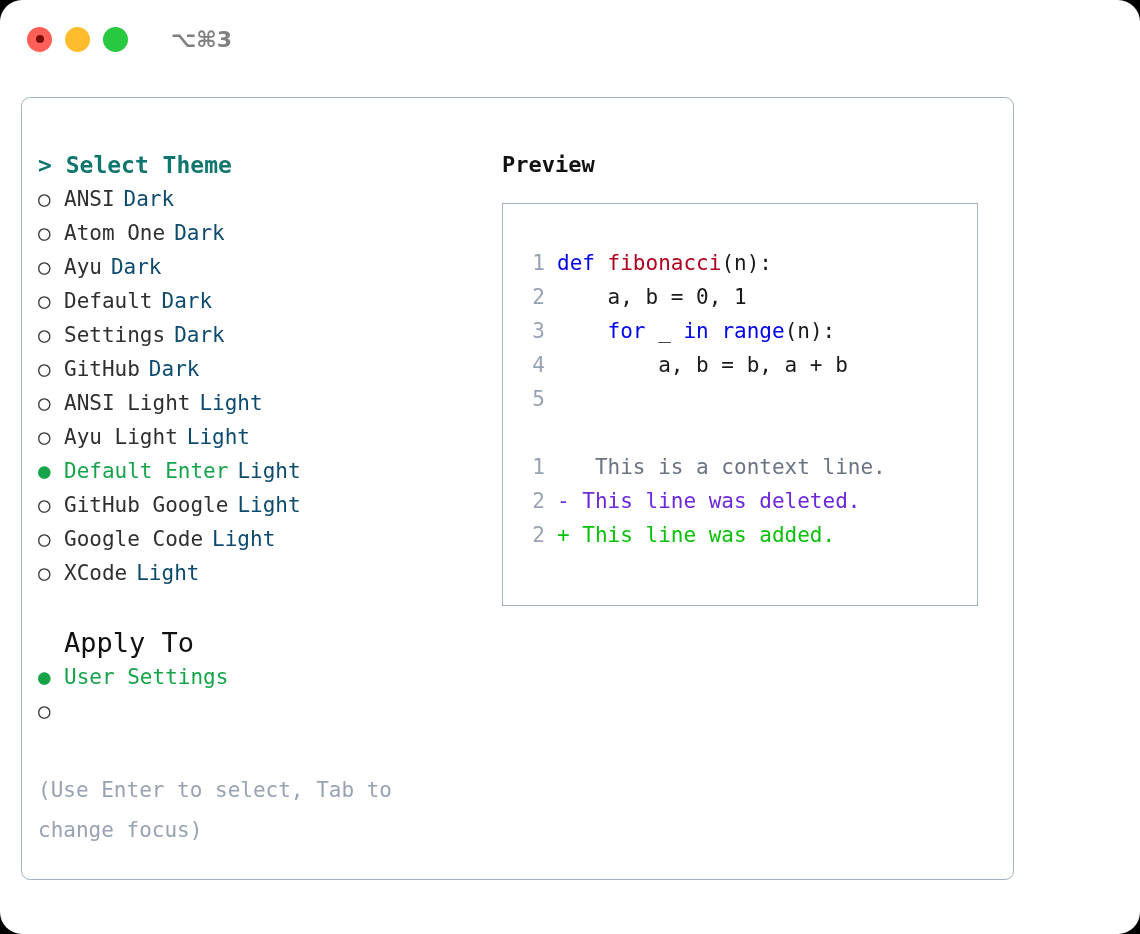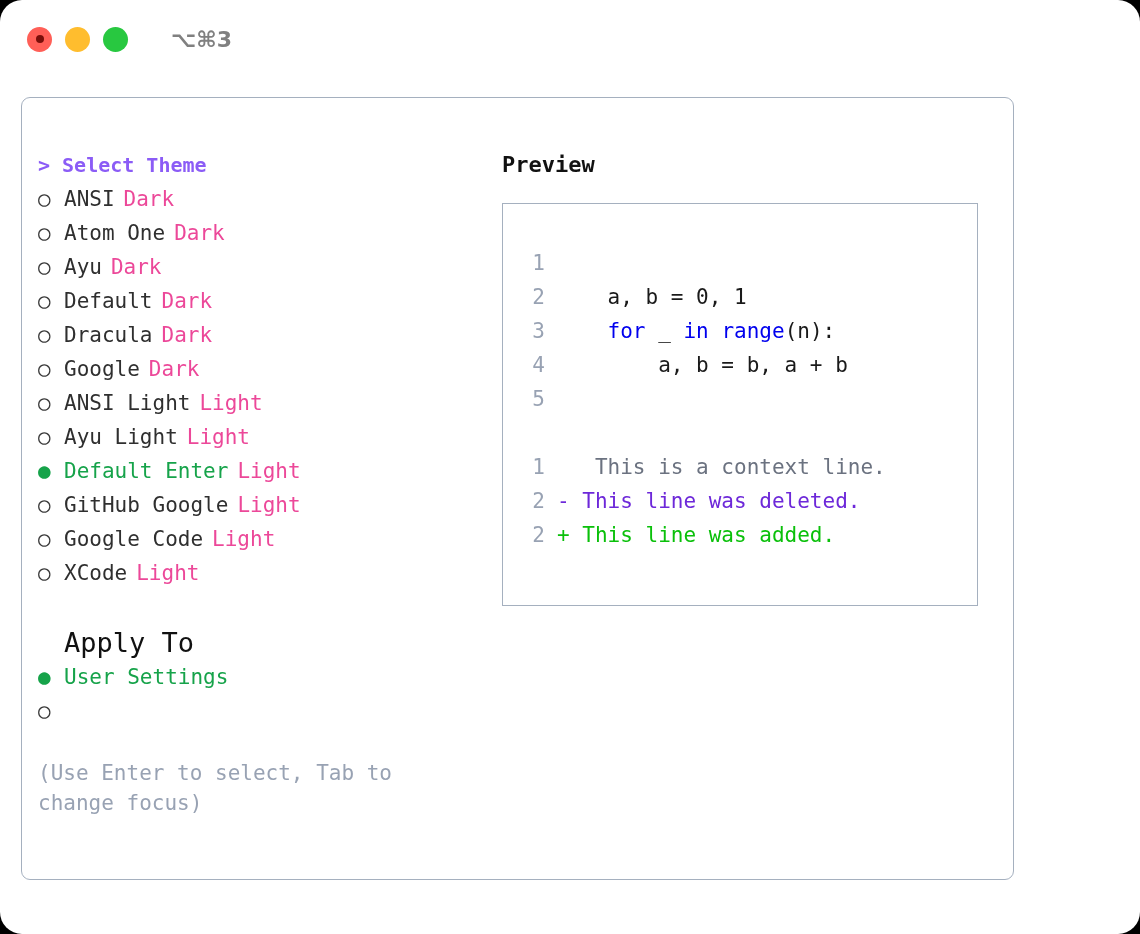--- a/index.html
+++ b/index.html
@@ -83,23 +83,23 @@
 
   
   .left-col {
     position: absolute;
     left: 16px;
     top: 50px;
     width: 450px;
   }
 
   .section-header {
-    font-size: 20px;
+    font-size: 23px;
     font-weight: bold;
-    color: #8b5cf6;
+    color: #0f766e;
     line-height: 34px;
     white-space: pre;
   }
 
   .opt-list { margin: 0; padding: 0; }
 
   .opt-row {
     display: flex;
     align-items: baseline;
     line-height: 34px;
@@ -109,40 +109,40 @@
   .marker {
     width: 26px;
     flex: 0 0 26px;
     color: #3a3a3a;
     font-size: 21px;
   }
   .marker.sel { color: #16a34a; }
   .opt-label { color: #2f2f2f; }
   .opt-row.selected .opt-label { color: #16a34a; }
   .opt-cat {
-    color: #ec4899;
+    color: #0c4a6e;
     margin-left: 9px;
   }
 
   .subsection {
     margin-top: 36px;
   }
   .subsection-title {
     font-size: 27px;
     color: #111111;
     line-height: 34px;
     padding-left: 26px;
     white-space: pre;
   }
 
   .hint {
-    margin-top: 30px;
+    margin-top: 42px;
     color: #98a2b3;
     font-size: 21px;
-    line-height: 30px;
+    line-height: 40px;
     width: 400px;
     white-space: pre-wrap;
   }
 
   
   .right-col {
     position: absolute;
     left: 480px;
     top: 50px;
     width: 490px;
@@ -218,22 +218,22 @@
 
     <div class="left-col">
 
       <div class="section-header">&gt; Select Theme</div>
 
       <div class="opt-list" id="theme-list">
           <div class="opt-row"><span class="marker">○</span><span class="opt-label">ANSI</span><span class="opt-cat">Dark</span></div>
           <div class="opt-row"><span class="marker">○</span><span class="opt-label">Atom One</span><span class="opt-cat">Dark</span></div>
           <div class="opt-row"><span class="marker">○</span><span class="opt-label">Ayu</span><span class="opt-cat">Dark</span></div>
           <div class="opt-row"><span class="marker">○</span><span class="opt-label">Default</span><span class="opt-cat">Dark</span></div>
-          <div class="opt-row"><span class="marker">○</span><span class="opt-label">Dracula</span><span class="opt-cat">Dark</span></div>
-          <div class="opt-row"><span class="marker">○</span><span class="opt-label">Google</span><span class="opt-cat">Dark</span></div>
+          <div class="opt-row"><span class="marker">○</span><span class="opt-label">Settings</span><span class="opt-cat">Dark</span></div>
+          <div class="opt-row"><span class="marker">○</span><span class="opt-label">GitHub</span><span class="opt-cat">Dark</span></div>
           <div class="opt-row"><span class="marker">○</span><span class="opt-label">ANSI Light</span><span class="opt-cat">Light</span></div>
           <div class="opt-row"><span class="marker">○</span><span class="opt-label">Ayu Light</span><span class="opt-cat">Light</span></div>
           <div class="opt-row selected"><span class="marker sel">●</span><span class="opt-label">Default Enter</span><span class="opt-cat">Light</span></div>
           <div class="opt-row"><span class="marker">○</span><span class="opt-label">GitHub Google</span><span class="opt-cat">Light</span></div>
           <div class="opt-row"><span class="marker">○</span><span class="opt-label">Google Code</span><span class="opt-cat">Light</span></div>
           <div class="opt-row"><span class="marker">○</span><span class="opt-label">XCode</span><span class="opt-cat">Light</span></div>
         </div>
 
       <div class="subsection">
         <div class="subsection-title">Apply To</div>
@@ -243,21 +243,21 @@
           </div>
       </div>
 
       <div class="hint">(Use Enter to select, Tab to change focus)</div>
     </div>
 
     <div class="right-col">
       <div class="preview-title">Preview</div>
       <div class="preview-box">
         <div class="code-area" id="code-area">
-            <div class="code-line"><span class="lineno">1</span></div>
+            <div class="code-line"><span class="lineno">1</span><span class="code-text"><span class="tok-kw">def </span><span class="tok-fn">fibonacci</span><span class="tok-plain">(n):</span></span></div>
             <div class="code-line"><span class="lineno">2</span><span class="code-text"><span class="tok-plain">    a, b = 0, 1</span></span></div>
             <div class="code-line"><span class="lineno">3</span><span class="code-text"><span class="tok-plain">    </span><span class="tok-kw">for</span><span class="tok-plain"> _ </span><span class="tok-kw">in</span><span class="tok-plain"> </span><span class="tok-kw">range</span><span class="tok-plain">(n):</span></span></div>
             <div class="code-line"><span class="lineno">4</span><span class="code-text"><span class="tok-plain">        a, b = b, a + b</span></span></div>
             <div class="code-line"><span class="lineno">5</span></div>
           </div>
         <div class="diff-area" id="diff-area">
             <div class="diff-line"><span class="lineno">1</span><span class="diff-ctx">   This is a context line.</span></div>
             <div class="diff-line"><span class="lineno">2</span><span class="diff-del">- This line was deleted.</span></div>
             <div class="diff-line"><span class="lineno">2</span><span class="diff-add">+ This line was added.</span></div>
           </div>

